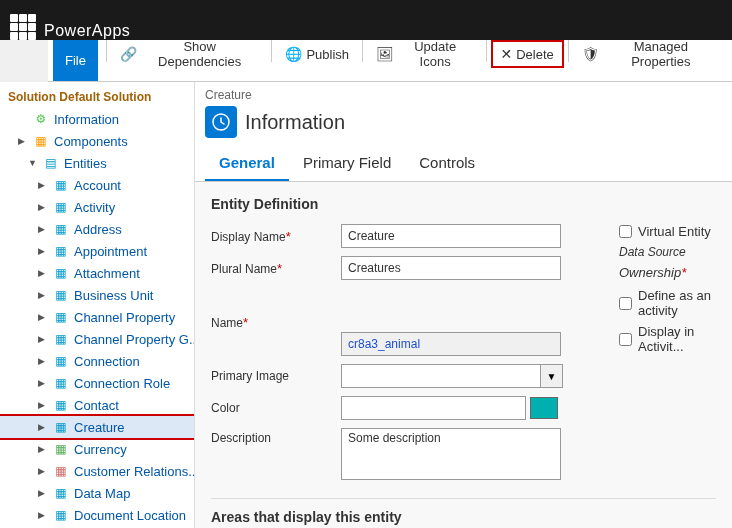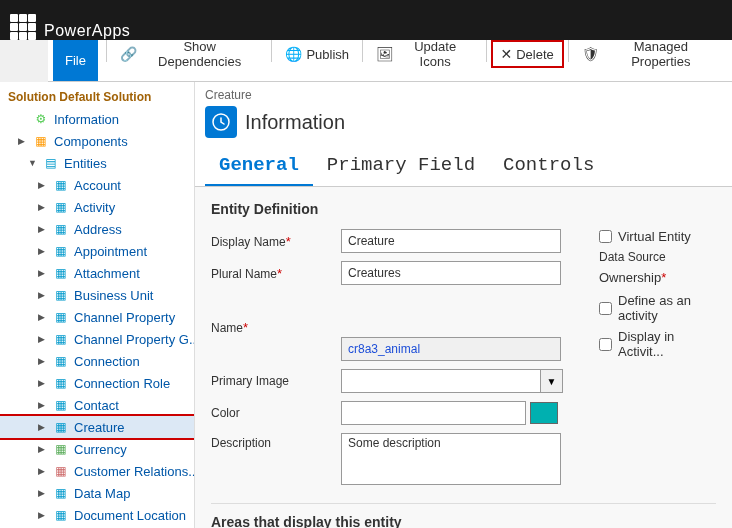--- a/index.html
+++ b/index.html
@@ -145,23 +145,22 @@
 
     
     .tabs {
       display: flex;
       padding: 0 10px;
     }
     .tab {
       padding: 8px 14px;
       cursor: pointer;
       border-bottom: 2px solid transparent;
-      font-size: 19px;
-      color: #333;
-      font-family: Liberation Mono, monospace;
+      font-size: 15px;
+      color: #333;
     }
     .tab.active {
       border-bottom: 2px solid #0078d4;
       color: #0078d4;
       font-weight: 600;
     }
 
     
     .form-area {
       padding: 10px 16px;
@@ -216,40 +215,41 @@
       font-size: 10px;
     }
     .color-box {
       width: 28px; height: 22px;
       background: #00b0b0;
       border: 1px solid #666;
       margin-left: 4px;
     }
     .form-two-col {
       display: flex;
-      gap: 36px;
+      gap: 56px;
       position: relative;
     }
     .form-left { flex: 1; }
     .form-right {
       width: 180px;
       padding-top: 0;
     }
     .checkbox-row {
       display: flex;
       align-items: center;
       gap: 6px;
       margin-bottom: 6px;
       font-size: 12px;
       color: #333;
     }
     .form-right-label {
       font-size: 12px;
       color: #333;
       margin-bottom: 4px;
+      font-style: italic;
     }
     .required-label { color: #c00; }
 
     .section-divider {
       border-top: 1px solid #ddd;
       margin: 10px 0;
     }
     .areas-section { margin-top: 6px; }
     .process-section { margin-top: 4px; }
 

